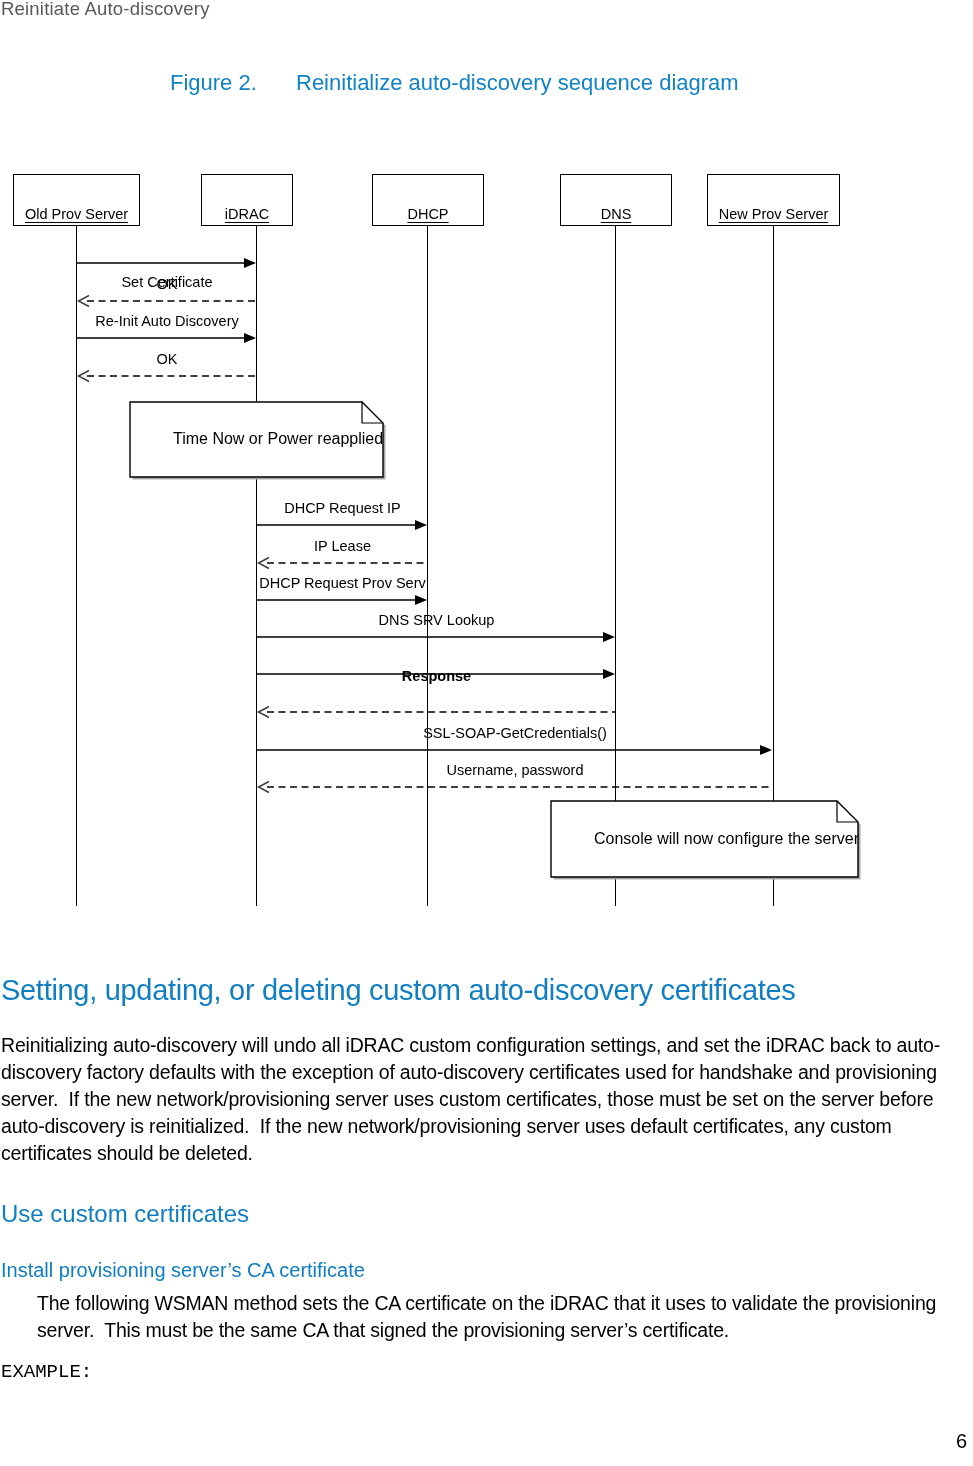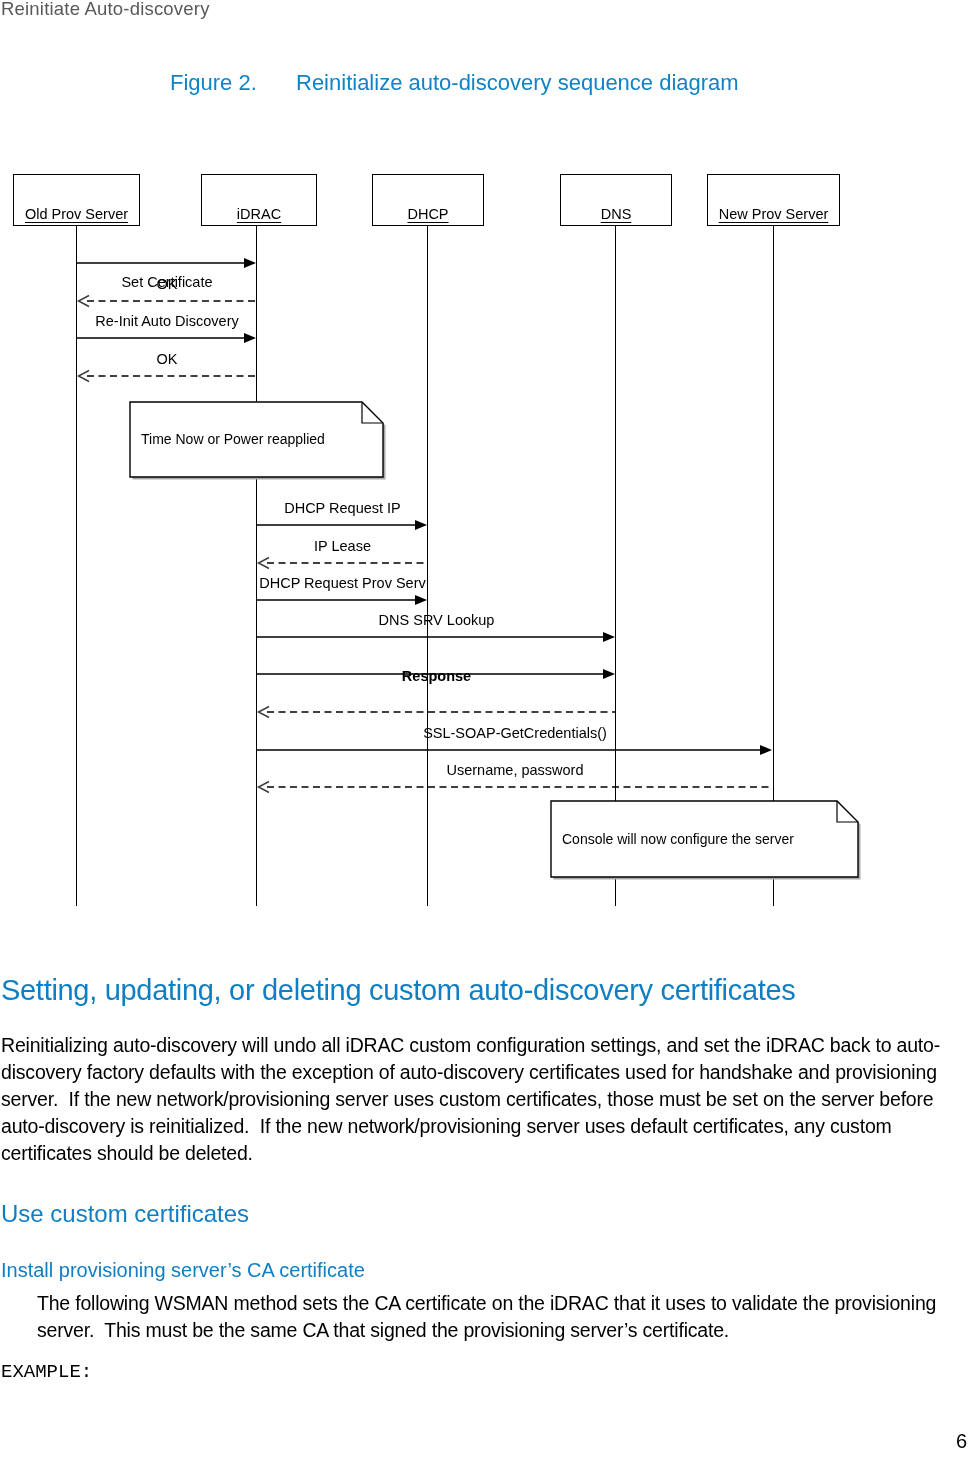--- a/index.html
+++ b/index.html
@@ -22,21 +22,21 @@
   .msg-label{position:absolute;height:18px;font-size:14.5px;text-align:center;white-space:nowrap;}
   .msg-line{position:absolute;overflow:visible;}
   .msg-line line{stroke:#000;stroke-width:1.6px;}
   .msg-line line.dash{stroke-dasharray:7,4.5;stroke-width:1.4px;}
   .msg-line polygon{fill:#000;stroke:none;}
   .msg-line polyline{fill:none;stroke:#3d3d3d;stroke-width:1.5px;}
   .note-svg{position:absolute;overflow:visible;}
   .note-shadow{fill:#a9a9a9;}
   .note-body{fill:#fff;stroke:#000;stroke-width:1.4px;}
   .note-fold{fill:none;stroke:#000;stroke-width:1.2px;}
-  .note-text{position:absolute;display:flex;align-items:center;font-size:14px;white-space:nowrap;}
+  .note-text{position:absolute;display:flex;align-items:center;font-size:16px;white-space:nowrap;margin-left:32px;}
 
   
   .h1{position:absolute;left:1px;top:974px;width:972px;font-size:29px;color:#0f7ec3;white-space:nowrap;letter-spacing:-.3px;}
   .para{position:absolute;font-size:19.5px;line-height:27px;white-space:pre-wrap;letter-spacing:-.2px;}
   .para-1{left:1px;top:1032px;width:970px;}
   .h2{position:absolute;left:1px;top:1200px;font-size:24px;color:#0f7ec3;}
   .h3{position:absolute;left:1px;top:1259px;font-size:20px;color:#0f7ec3;}
   .para-2{left:37px;top:1290px;width:925px;}
   .example{position:absolute;left:1px;top:1361px;font-family:"Liberation Mono",monospace;font-size:19px;}
   .page-number{position:absolute;right:6px;top:1430px;font-size:20px;}
@@ -57,21 +57,21 @@
 
     <div class="lifeline" style="left:76px;"></div>
     <div class="lifeline" style="left:256px;"></div>
     <div class="lifeline" style="left:427px;"></div>
     <div class="lifeline" style="left:615px;"></div>
     <div class="lifeline" style="left:773px;"></div>
 
     <div class="actor" style="left:13px;width:127px;">
         <span>Old Prov Server</span>
       </div>
-    <div class="actor" style="left:201px;width:116px;">
+    <div class="actor" style="left:201px;width:92px;">
         <span>iDRAC</span>
       </div>
     <div class="actor" style="left:372px;width:112px;">
         <span>DHCP</span>
       </div>
     <div class="actor" style="left:560px;width:112px;">
         <span>DNS</span>
       </div>
     <div class="actor" style="left:707px;width:133px;">
         <span>New Prov Server</span>

